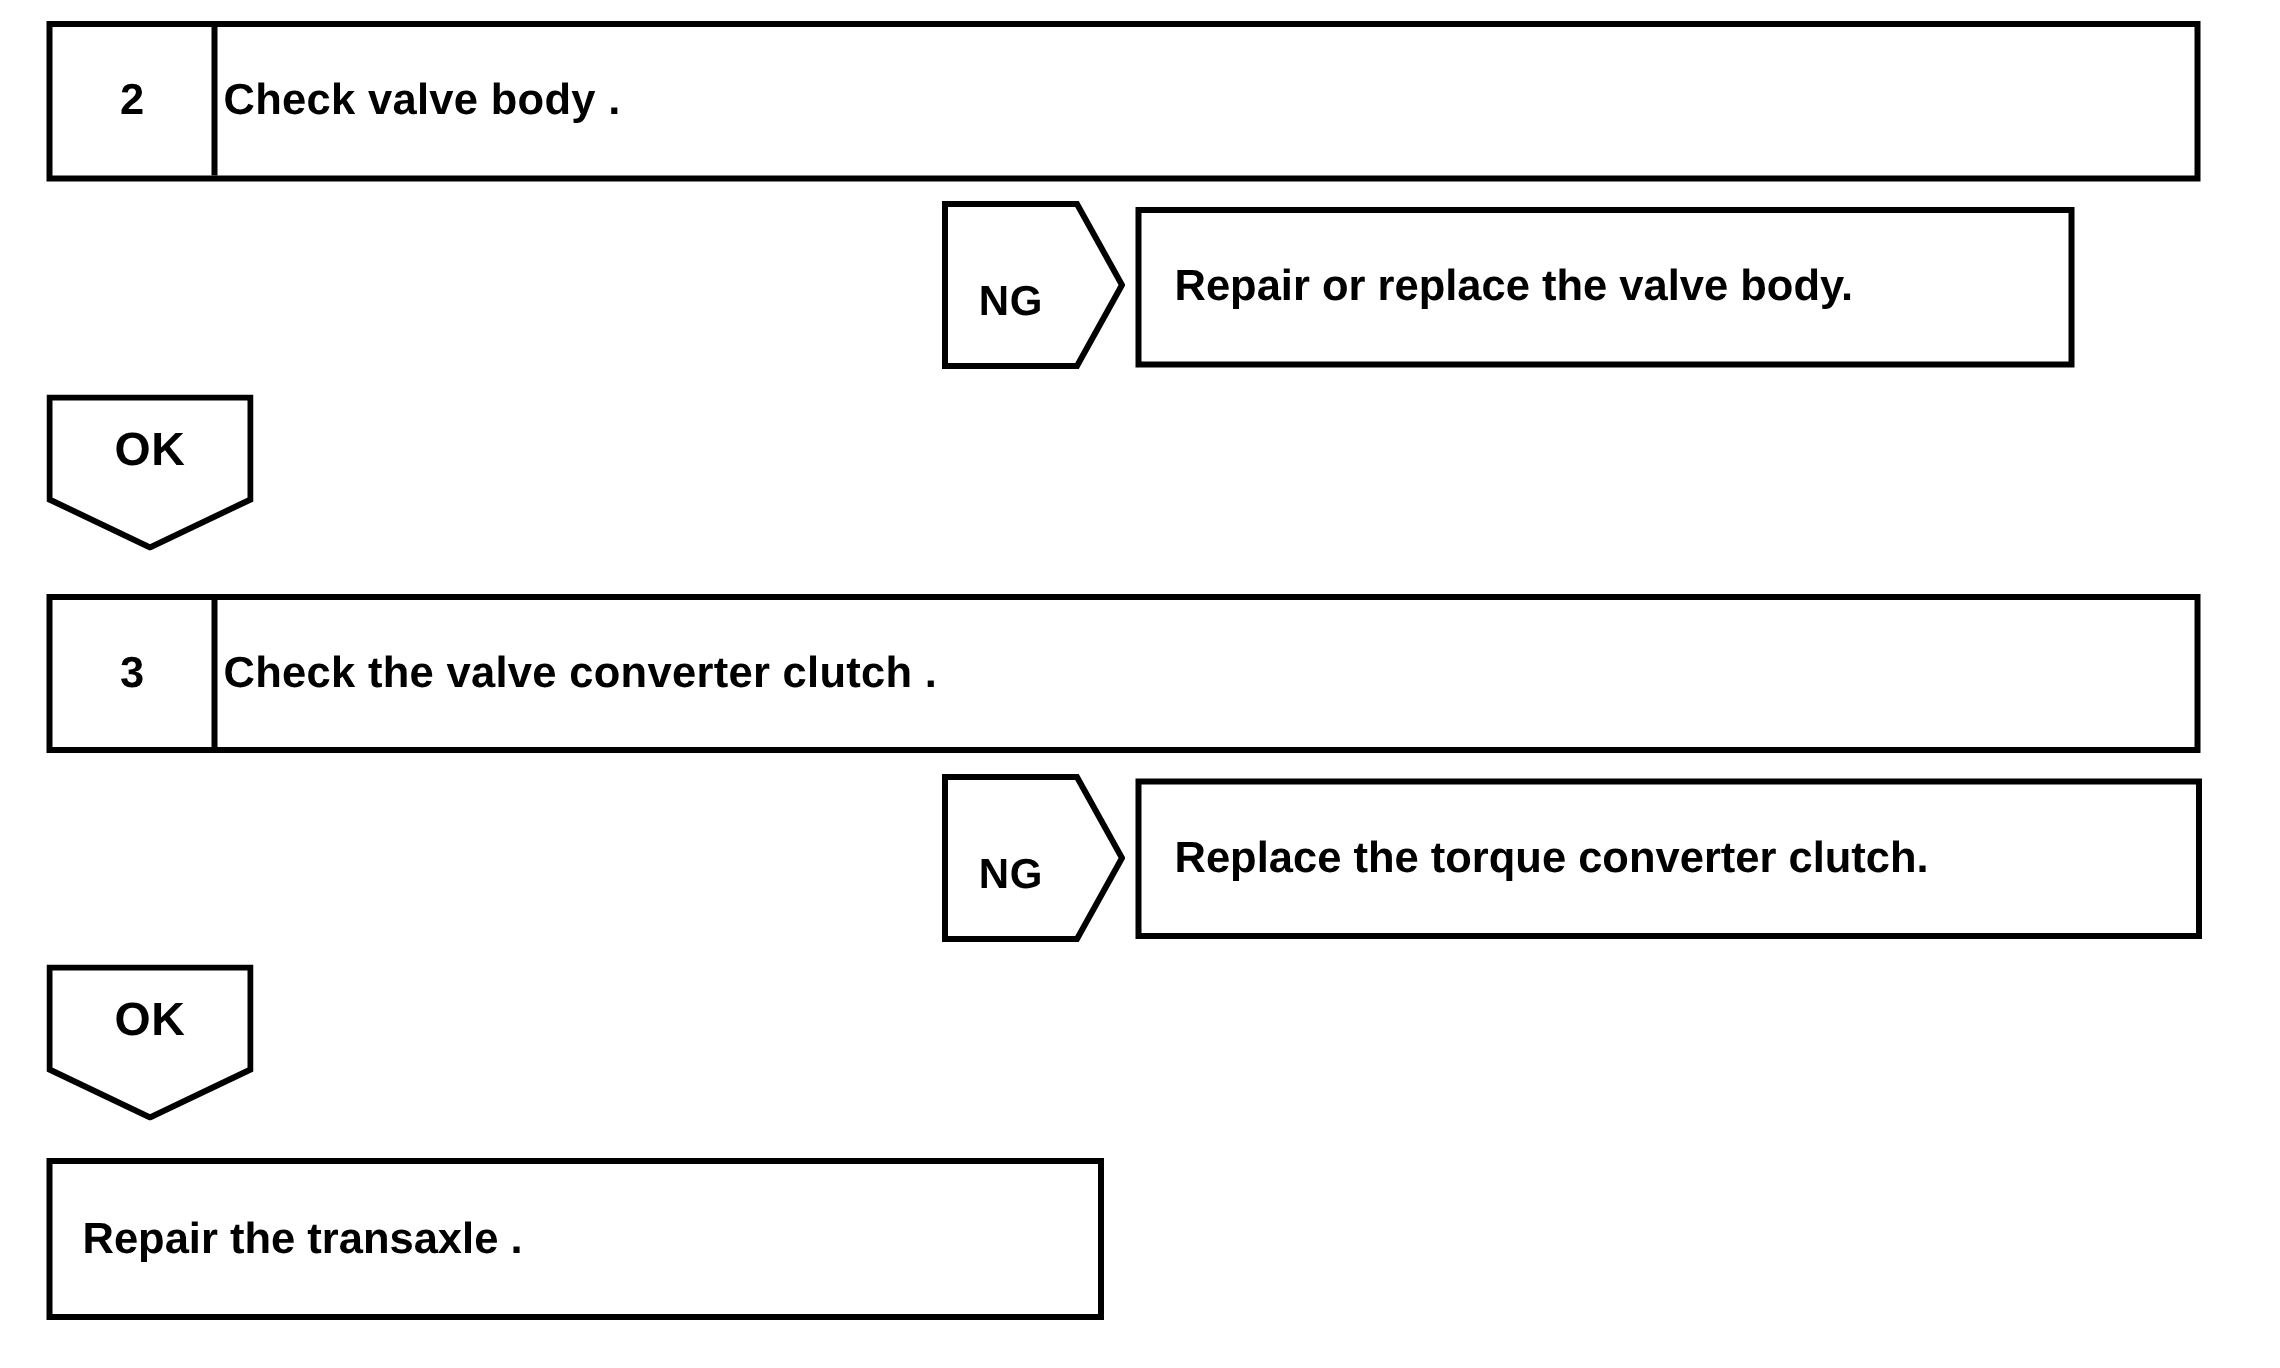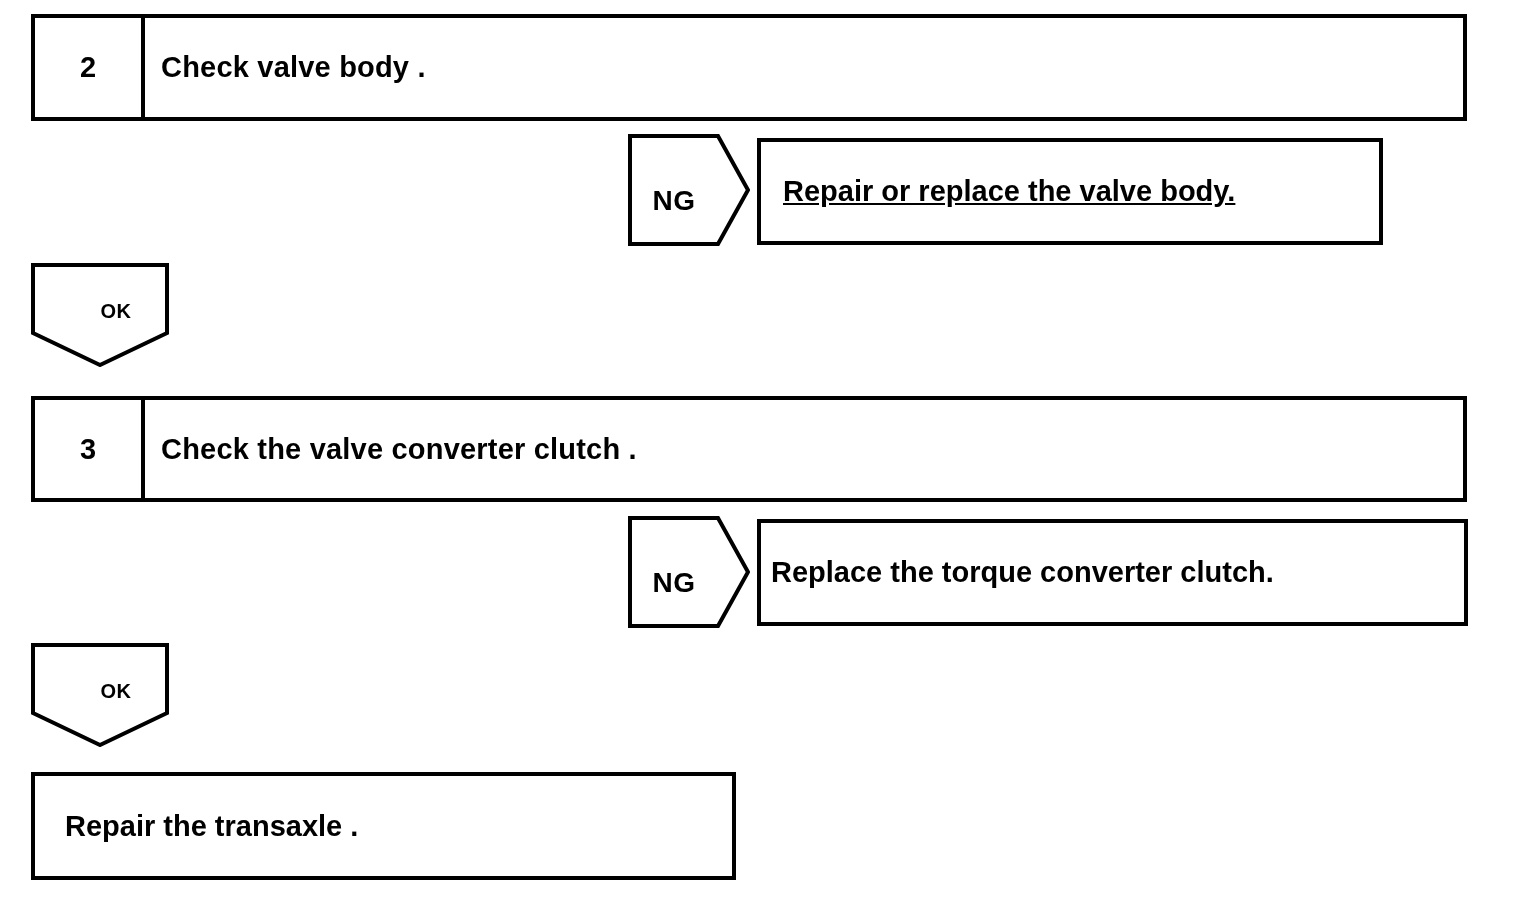--- a/index.html
+++ b/index.html
@@ -40,36 +40,36 @@
     font-weight: bold;
     font-size: 29px;
     color: #000000;
     letter-spacing: 0px;
   }
   .step-text {
     box-sizing: border-box;
     flex: 1 1 auto;
     display: flex;
     align-items: center;
-    padding-left: 16px;
+    padding-left: 4px;
     font-weight: bold;
     font-size: 29px;
     color: #000000;
     letter-spacing: 0.2px;
   }
 
   
   .plain-box {
     position: absolute;
     box-sizing: border-box;
     border: 4px solid #000000;
     background: #ffffff;
     display: flex;
     align-items: center;
-    padding-left: 30px;
+    padding-left: 20px;
     font-weight: bold;
     font-size: 29px;
     color: #000000;
   }
 
   
   .ng-tag {
     position: absolute;
     width: 122px;
     height: 112px;
@@ -107,51 +107,50 @@
     position: absolute;
     left: 0;
     top: 0;
     width: 100%;
     height: 100%;
     display: block;
   }
   .ok-label {
     position: absolute;
     left: 0;
-    top: 12px;
+    top: 1px;
     width: 138px;
     height: 72px;
     display: flex;
     align-items: center;
     justify-content: center;
     font-weight: bold;
-    font-size: 20px;
+    font-size: 31px;
     color: #000000;
     letter-spacing: 0.5px;
-    margin-left: 16px;
   }
 </style>
 </head>
 <body>
 
 <div id="page">
 
   <div class="step-box" style="left:31px; top:14px; width:1436px; height:107px;">
     <div class="step-num">2</div>
     <div class="step-text">Check valve body .</div>
   </div>
 
   <div class="ng-tag" style="left:628px; top:134px;">
     <svg viewBox="0 0 122 112" preserveAspectRatio="none">
       <polygon points="2,2 90,2 120,56 90,110 2,110" fill="#ffffff" stroke="#000000" stroke-width="4"></polygon>
     </svg>
     <div class="ng-label">NG</div>
   </div>
 
-  <div class="plain-box" style="left:757px; top:138px; width:626px; height:107px; padding-left:22px;text-decoration:underline;">
+  <div class="plain-box" style="left:757px; top:138px; width:626px; height:107px; padding-left:22px;">
     <span>Repair or replace the valve body.</span>
   </div>
 
   <div class="ok-tag" style="left:31px; top:263px;">
     <svg viewBox="0 0 138 104" preserveAspectRatio="none">
       <polygon points="2,2 136,2 136,70 69,102 2,70" fill="#ffffff" stroke="#000000" stroke-width="4"></polygon>
     </svg>
     <div class="ok-label">OK</div>
   </div>
 
@@ -160,21 +159,21 @@
     <div class="step-text">Check the valve converter clutch .</div>
   </div>
 
   <div class="ng-tag" style="left:628px; top:516px;">
     <svg viewBox="0 0 122 112" preserveAspectRatio="none">
       <polygon points="2,2 90,2 120,56 90,110 2,110" fill="#ffffff" stroke="#000000" stroke-width="4"></polygon>
     </svg>
     <div class="ng-label">NG</div>
   </div>
 
-  <div class="plain-box" style="left:757px; top:519px; width:711px; height:107px; padding-left:10px;">
+  <div class="plain-box" style="left:757px; top:519px; width:711px; height:107px; padding-left:22px;">
     <span>Replace the torque converter clutch.</span>
   </div>
 
   <div class="ok-tag" style="left:31px; top:643px;">
     <svg viewBox="0 0 138 104" preserveAspectRatio="none">
       <polygon points="2,2 136,2 136,70 69,102 2,70" fill="#ffffff" stroke="#000000" stroke-width="4"></polygon>
     </svg>
     <div class="ok-label">OK</div>
   </div>
 

